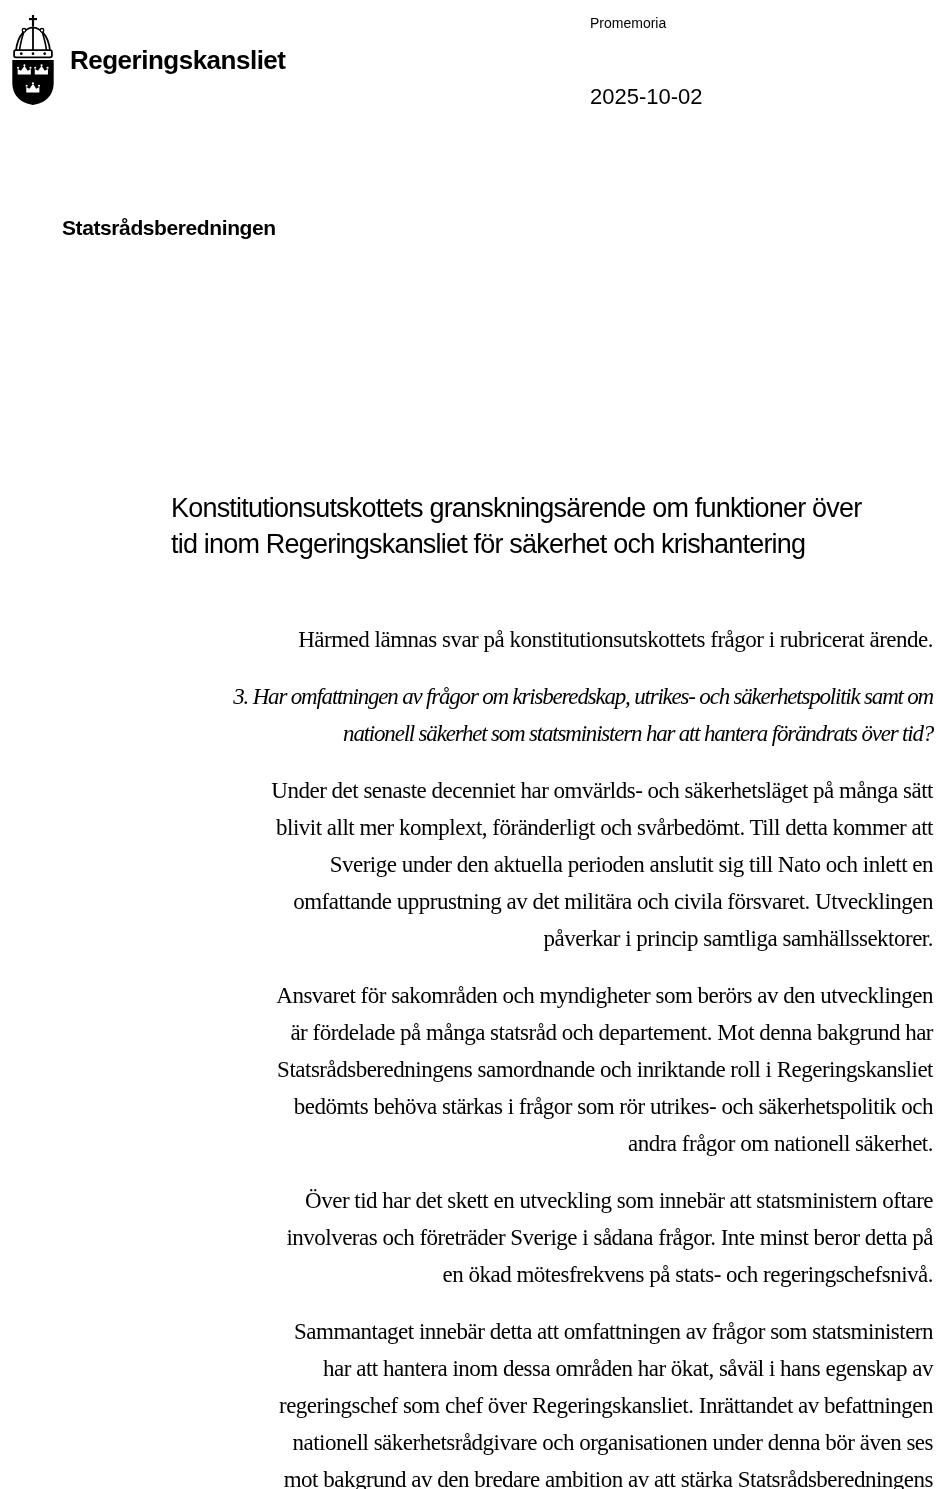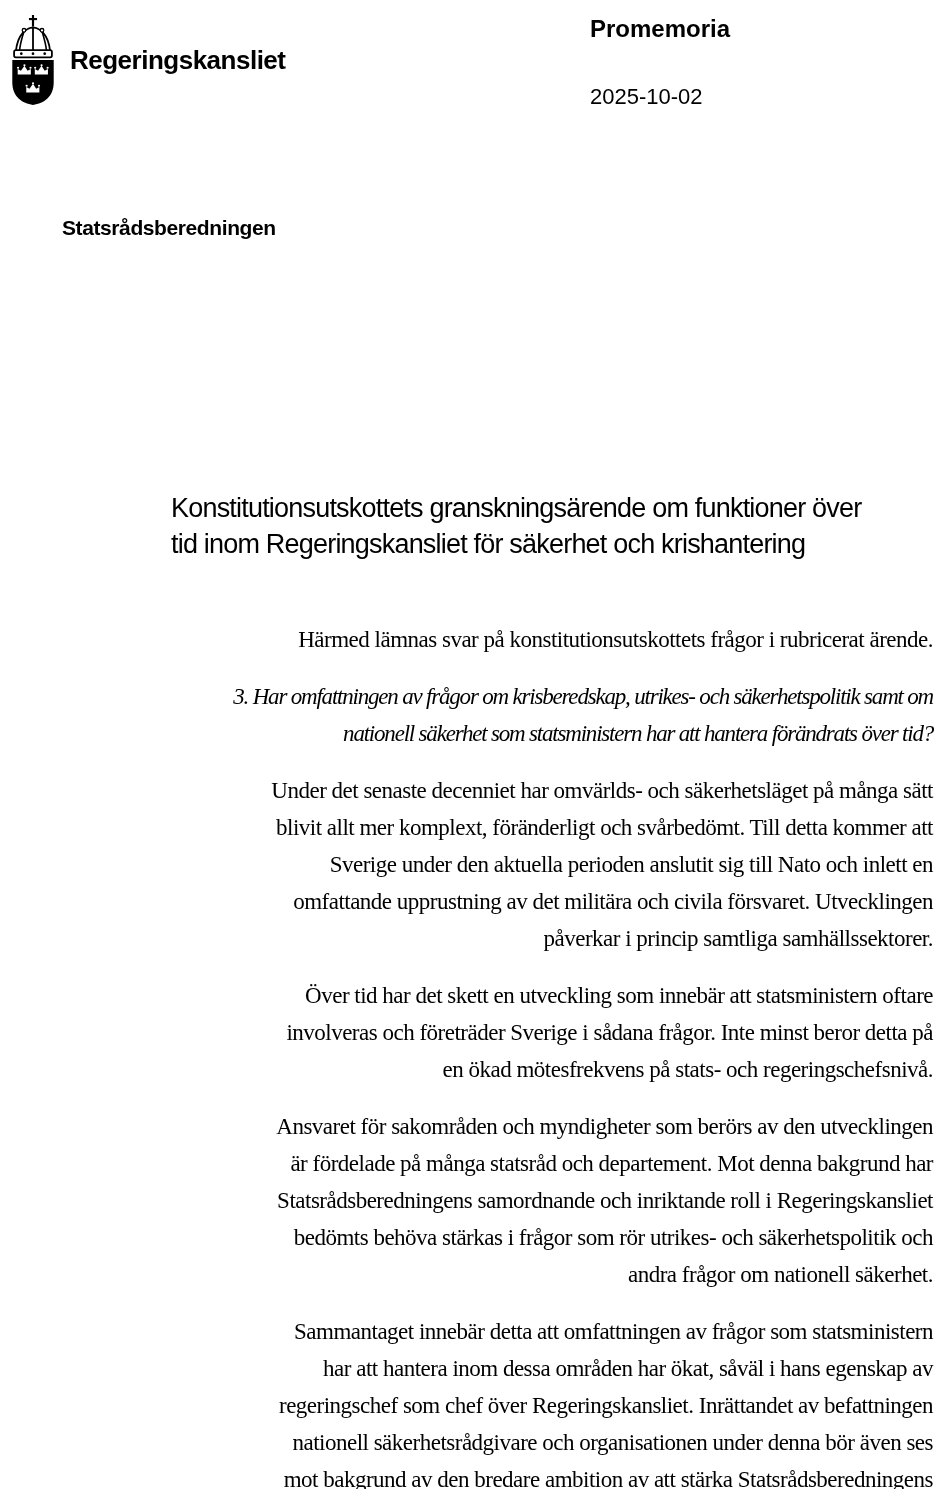--- a/index.html
+++ b/index.html
@@ -12,21 +12,21 @@
     font-family: "Liberation Sans", sans-serif;
     color: #000000;
   }
   .logo { position: absolute; left: 6px; top: 12px; width: 54px; height: 96px; }
   .org-name {
     position: absolute; left: 70px; top: 45px;
     font-size: 26px; font-weight: bold; letter-spacing: -0.5px;
   }
   .doc-type {
     position: absolute; left: 590px; top: 15px;
-    font-size: 24px; font-weight: bold;
+    font-size: 14px; font-weight: normal;
   }
   .doc-date {
     position: absolute; left: 590px; top: 84px;
     font-size: 22px; font-weight: normal;
   }
   .department {
     position: absolute; left: 19px; top: 216px;
     font-size: 21px; font-weight: bold; letter-spacing: -0.4px; margin-left: 43px;
   }
   .doc-title {
@@ -92,28 +92,28 @@
 
   <div class="doc-body">
       <div class="para">Härmed lämnas svar på konstitutionsutskottets frågor i rubricerat ärende.</div>
       <div class="para italic">3. Har omfattningen av frågor om krisberedskap, utrikes- och säkerhetspolitik samt om
 nationell säkerhet som statsministern har att hantera förändrats över tid?</div>
       <div class="para">Under det senaste decenniet har omvärlds- och säkerhetsläget på många sätt
 blivit allt mer komplext, föränderligt och svårbedömt. Till detta kommer att
 Sverige under den aktuella perioden anslutit sig till Nato och inlett en
 omfattande upprustning av det militära och civila försvaret. Utvecklingen
 påverkar i princip samtliga samhällssektorer.</div>
-      <div class="para">Över tid har det skett en utveckling som innebär att statsministern oftare
-involveras och företräder Sverige i sådana frågor. Inte minst beror detta på
-en ökad mötesfrekvens på stats- och regeringschefsnivå.</div>
       <div class="para">Ansvaret för sakområden och myndigheter som berörs av den utvecklingen
 är fördelade på många statsråd och departement. Mot denna bakgrund har
 Statsrådsberedningens samordnande och inriktande roll i Regeringskansliet
 bedömts behöva stärkas i frågor som rör utrikes- och säkerhetspolitik och
 andra frågor om nationell säkerhet.</div>
+      <div class="para">Över tid har det skett en utveckling som innebär att statsministern oftare
+involveras och företräder Sverige i sådana frågor. Inte minst beror detta på
+en ökad mötesfrekvens på stats- och regeringschefsnivå.</div>
       <div class="para">Sammantaget innebär detta att omfattningen av frågor som statsministern
 har att hantera inom dessa områden har ökat, såväl i hans egenskap av
 regeringschef som chef över Regeringskansliet. Inrättandet av befattningen
 nationell säkerhetsrådgivare och organisationen under denna bör även ses
 mot bakgrund av den bredare ambition av att stärka Statsrådsberedningens</div>
     </div>
 
 </div>
 
 </body></html>

